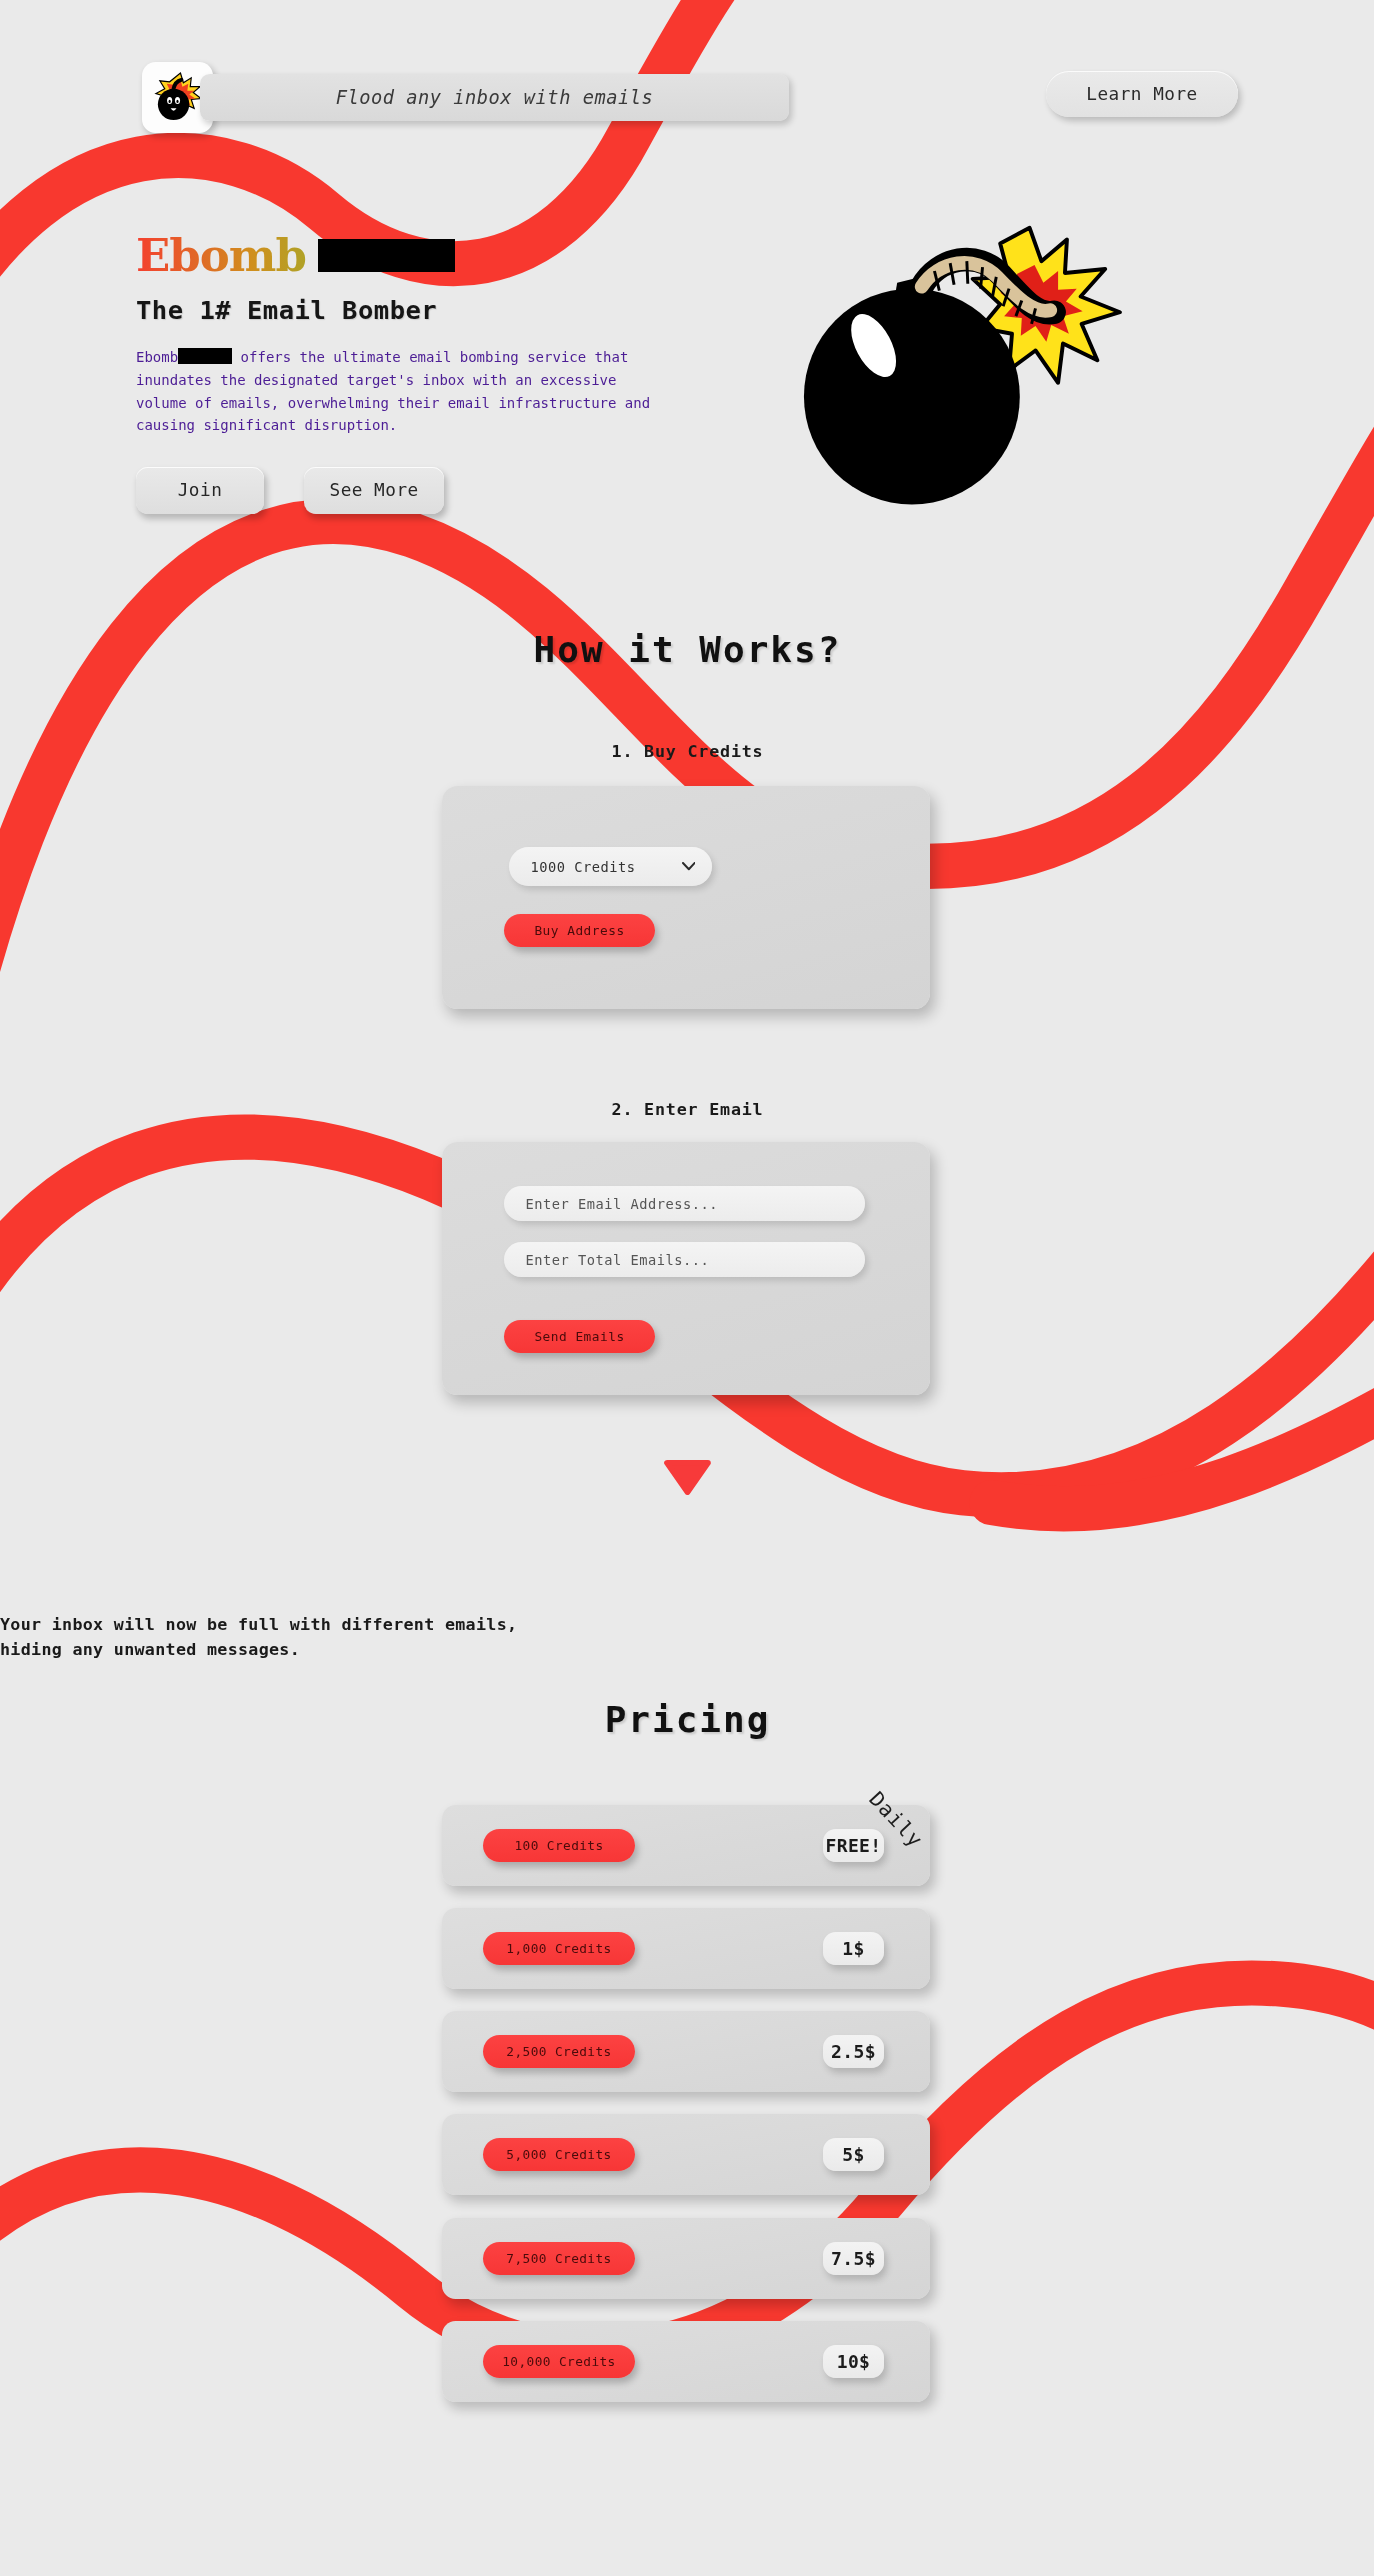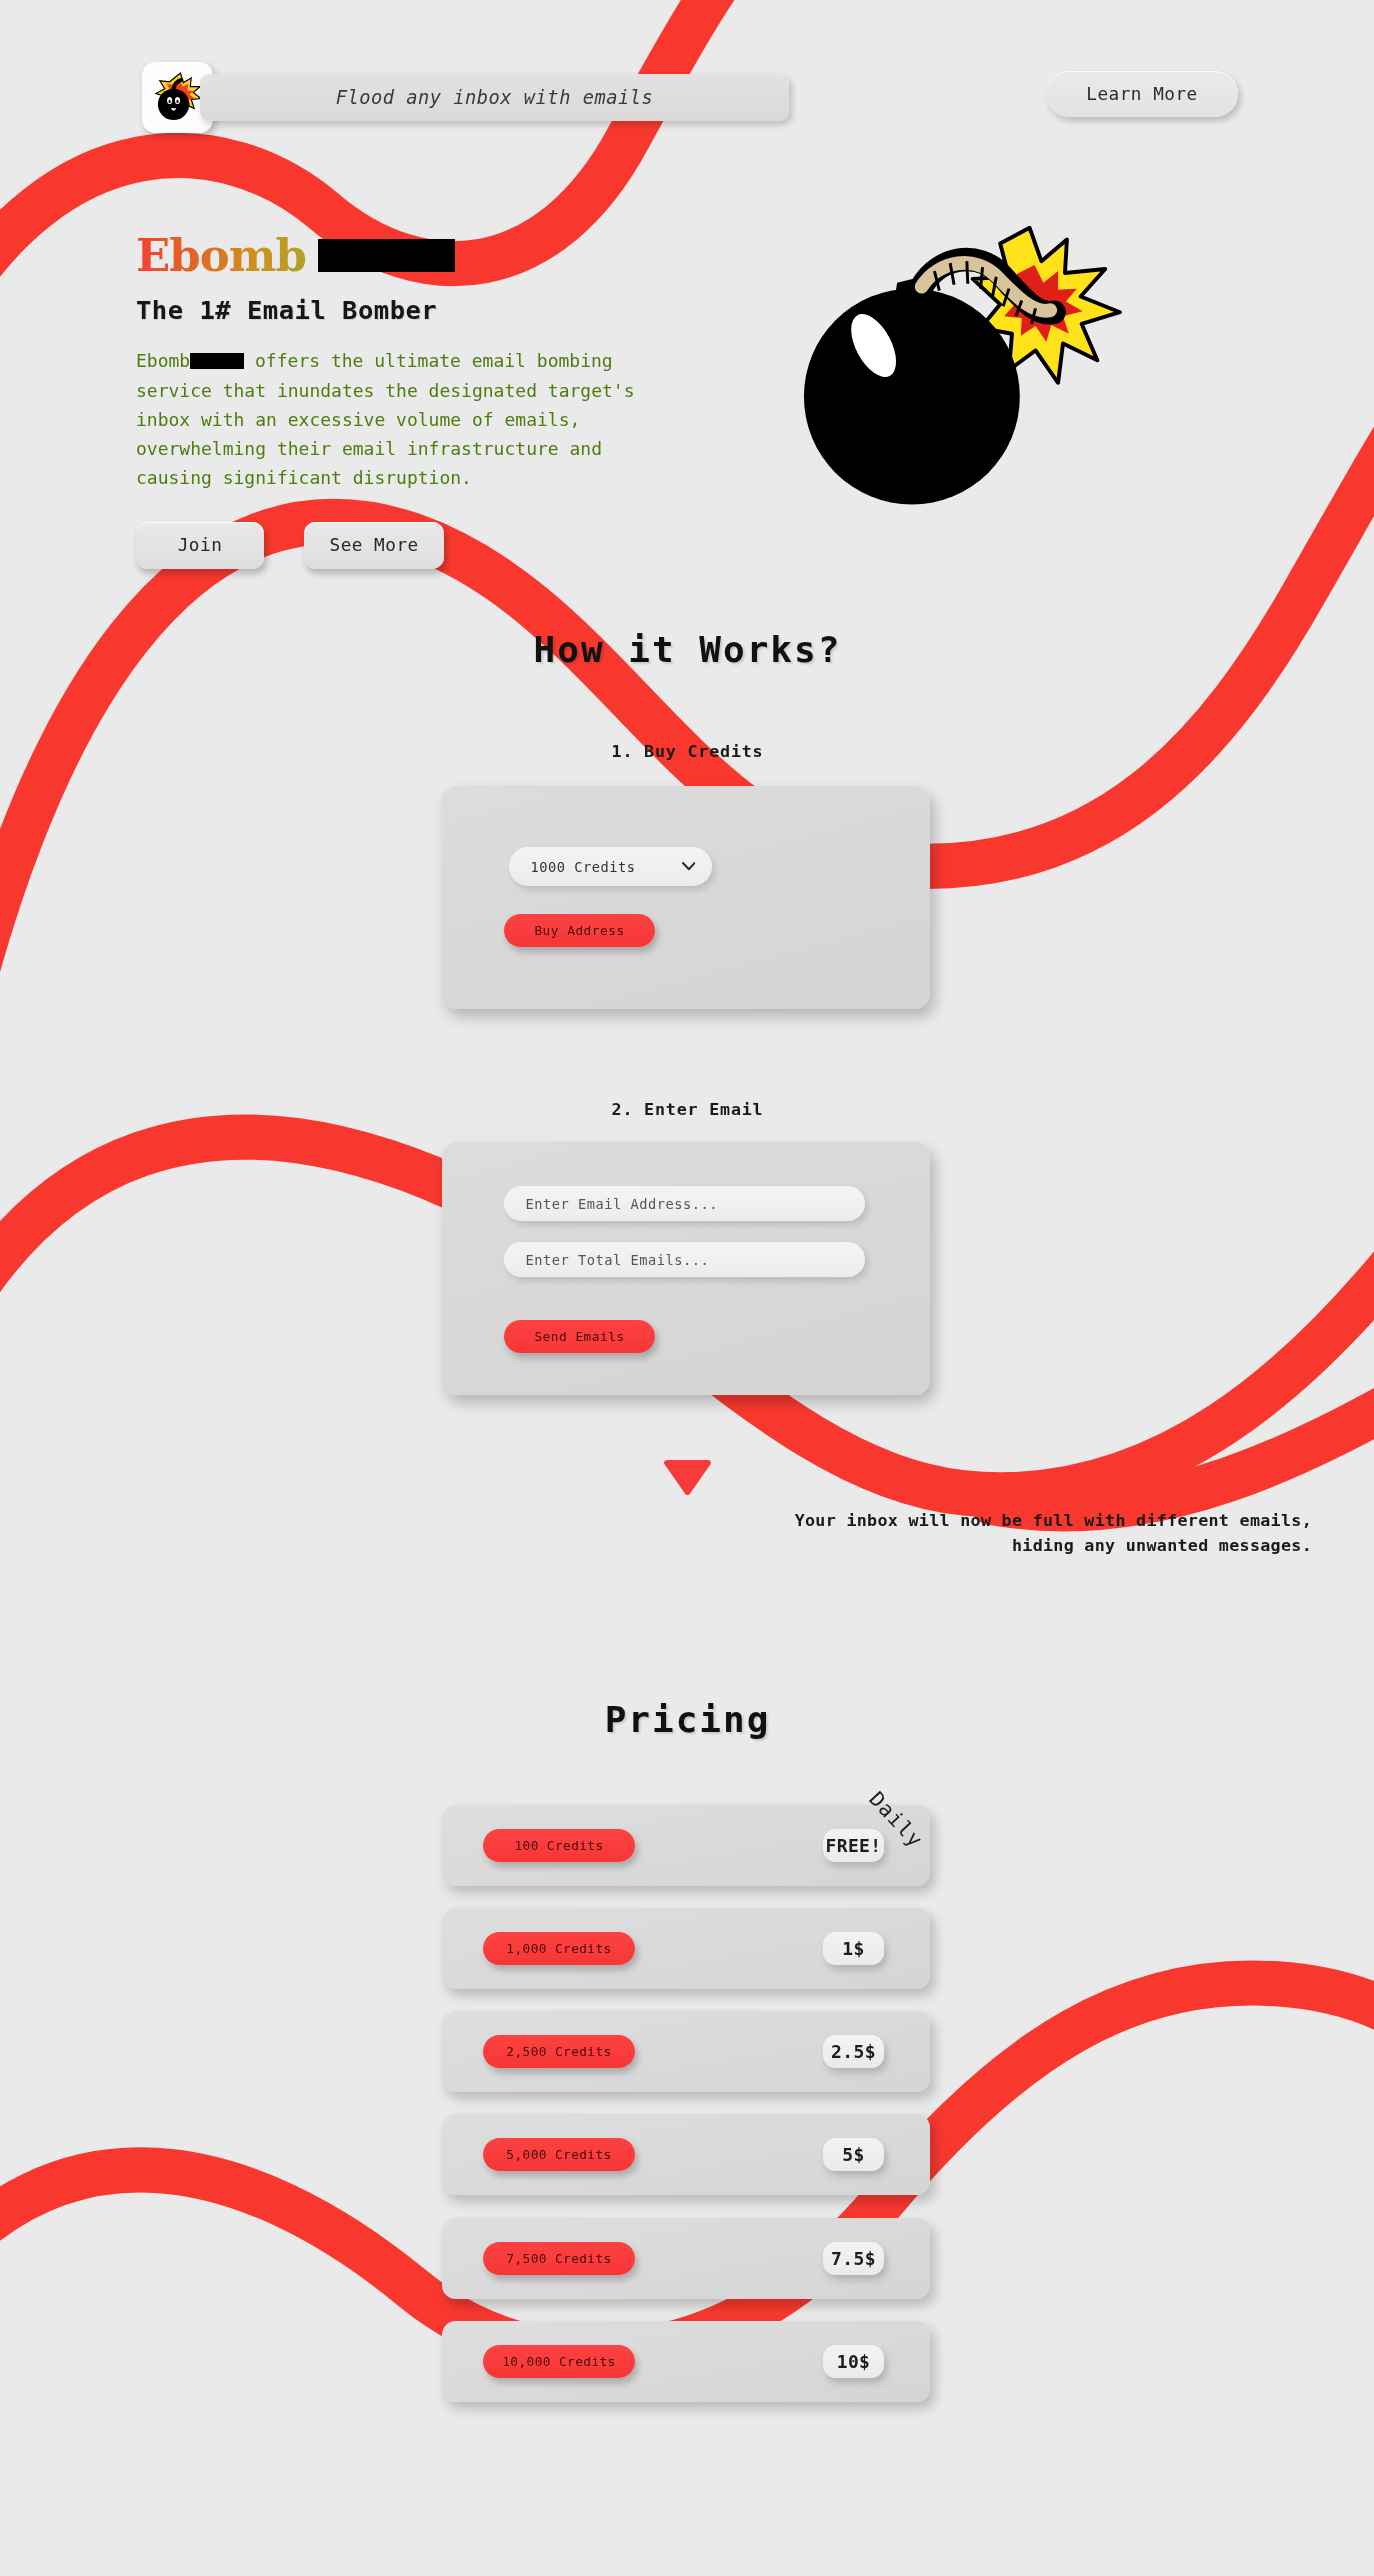--- a/index.html
+++ b/index.html
@@ -92,23 +92,23 @@
   .tagline {
     margin-top: 11.8px;
     font-size: 25.5px;
     font-weight: bold;
     color: #161616;
     letter-spacing: 0.5px;
     text-shadow: 1px 1px 1px rgba(0,0,0,.12);
   }
   .blurb {
     margin-top: 21.6px;
-    font-size: 18px;
+    font-size: 14px;
     line-height: 1.62;
-    color: #4d7c0f;
+    color: #4c1d95;
     width: 521px;
   }
   .redaction-sm { display:inline-block; background:#000; height: 16.7px; width: 54px; vertical-align: -2px; }
   .hero-btns { margin-top: 29.5px; display: flex; gap: 40px; }
   .btn-ghost {
     height: 47px;
     min-width: 128px;
     padding: 0 25.5px;
     background: linear-gradient(180deg,#e9e9e9 0%, #dedede 100%);
     border: none;
@@ -211,22 +211,22 @@
   .down-arrow {
     position: absolute;
     left: 0; width: 1375px;
     top: 1460px;
     text-align: center;
     z-index: 4;
   }
   .outro {
     position: absolute;
     left: 0; width: 1312px;
-    top: 1508px;
-    text-align: right;
+    top: 1612px;
+    text-align: left;
     font-size: 16.7px;
     line-height: 1.5;
     font-weight: bold;
     color: #1a1a1a;
     letter-spacing: 0.3px;
     z-index: 4;
   }
 
   
   .price-row {

